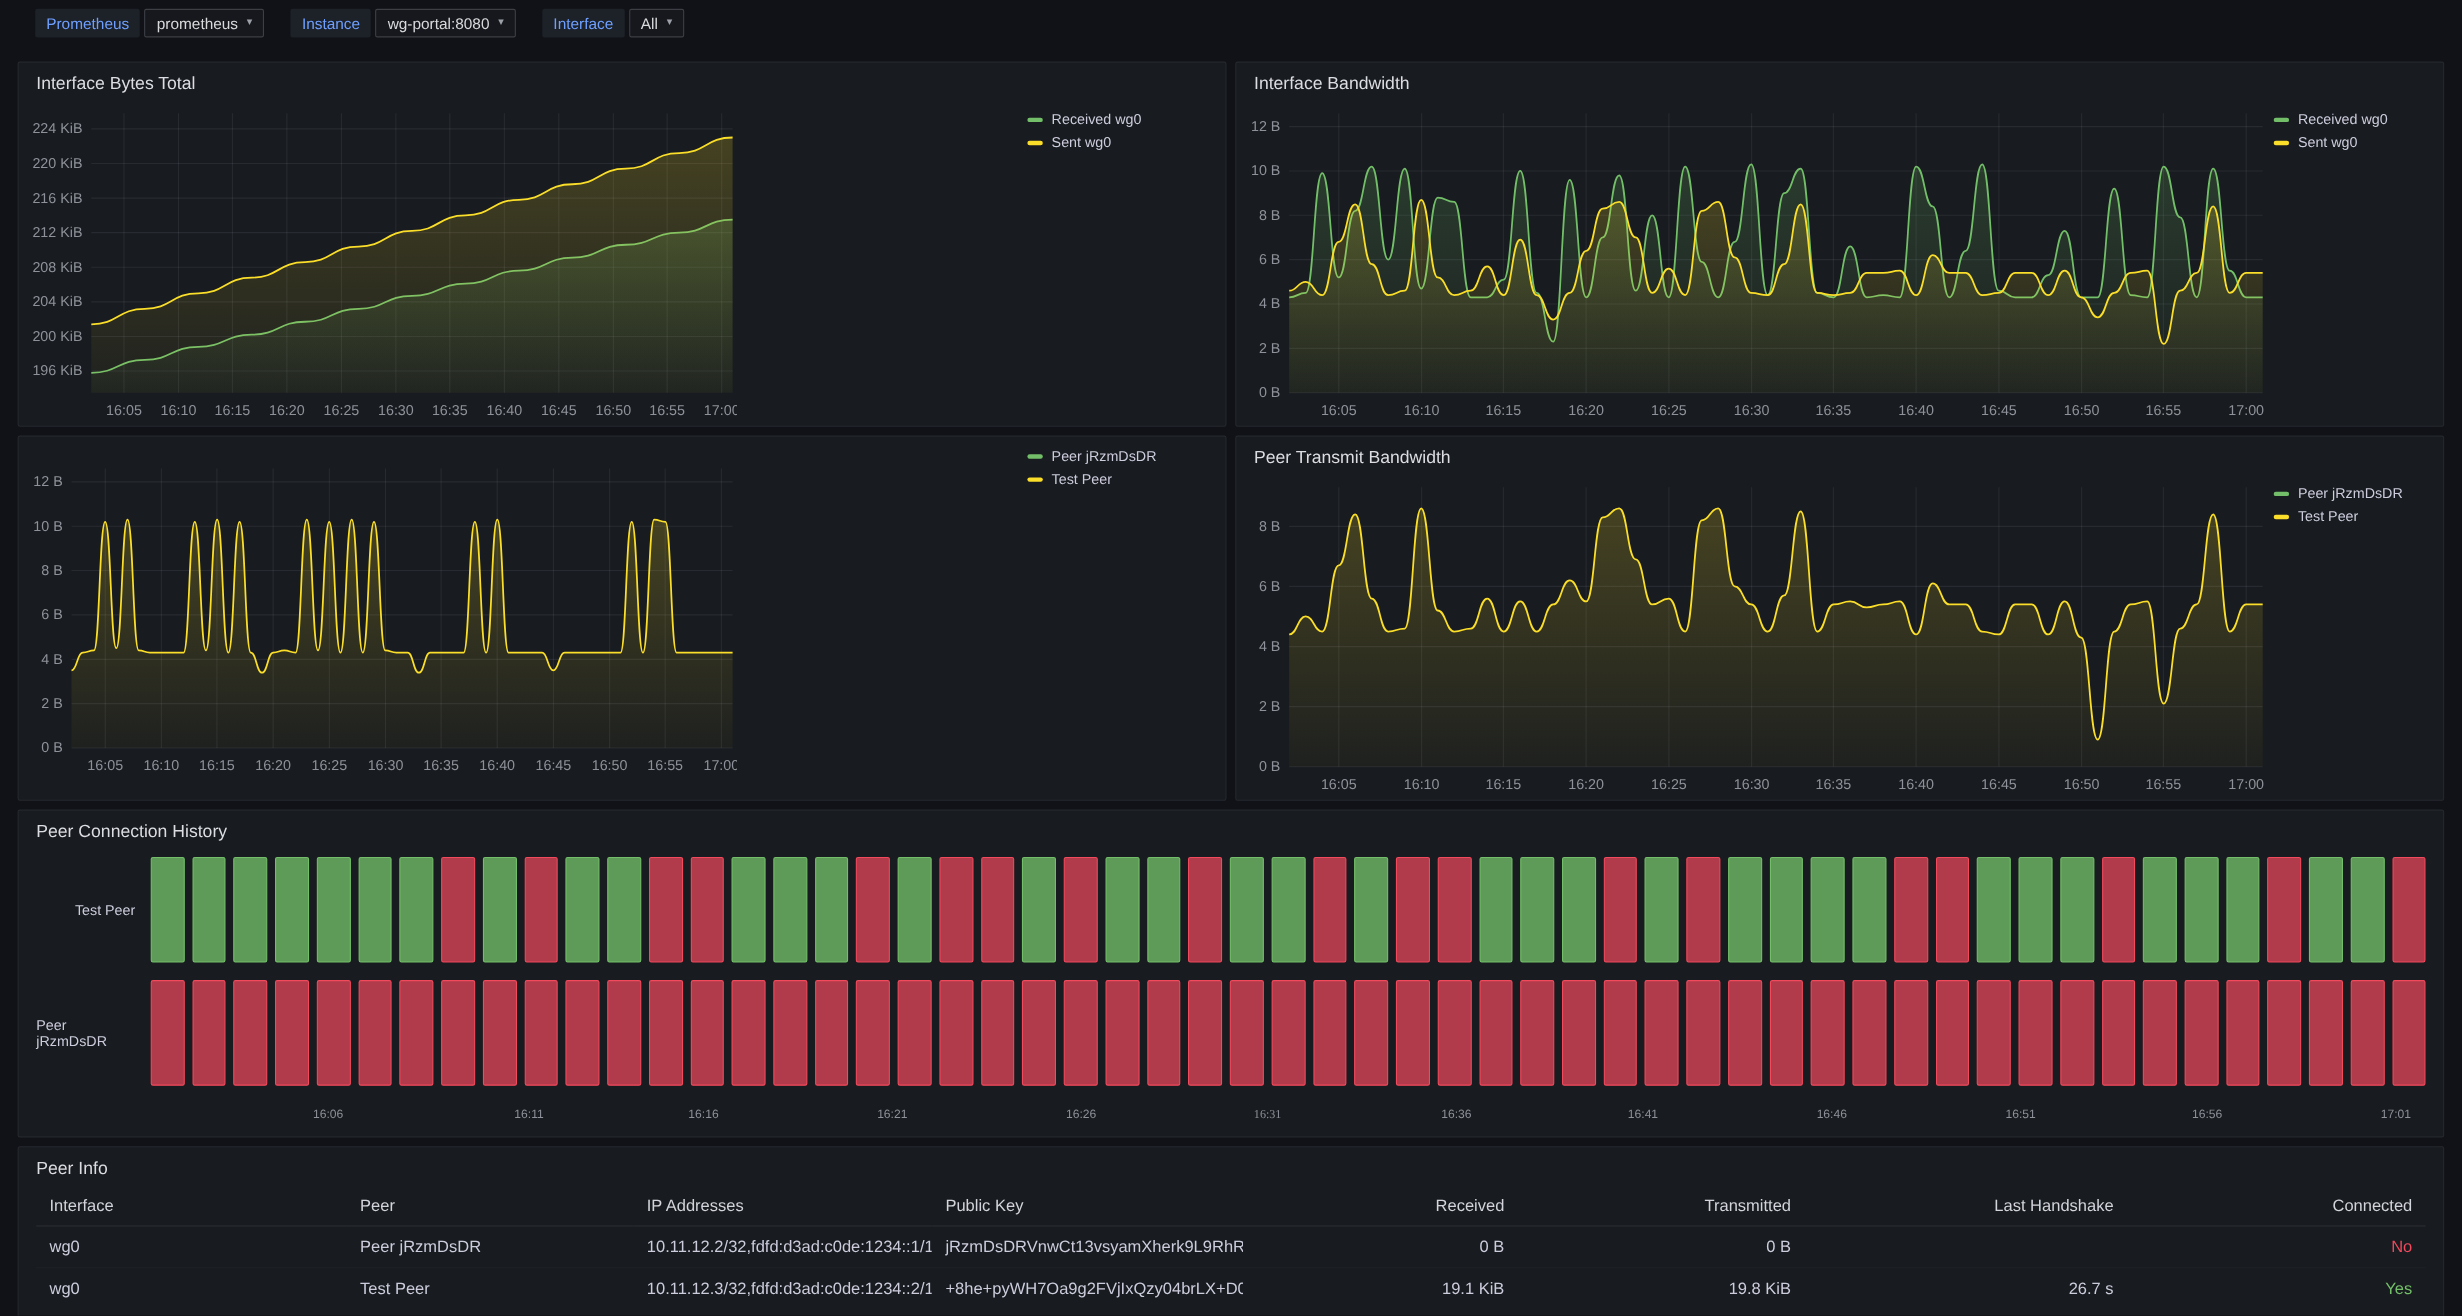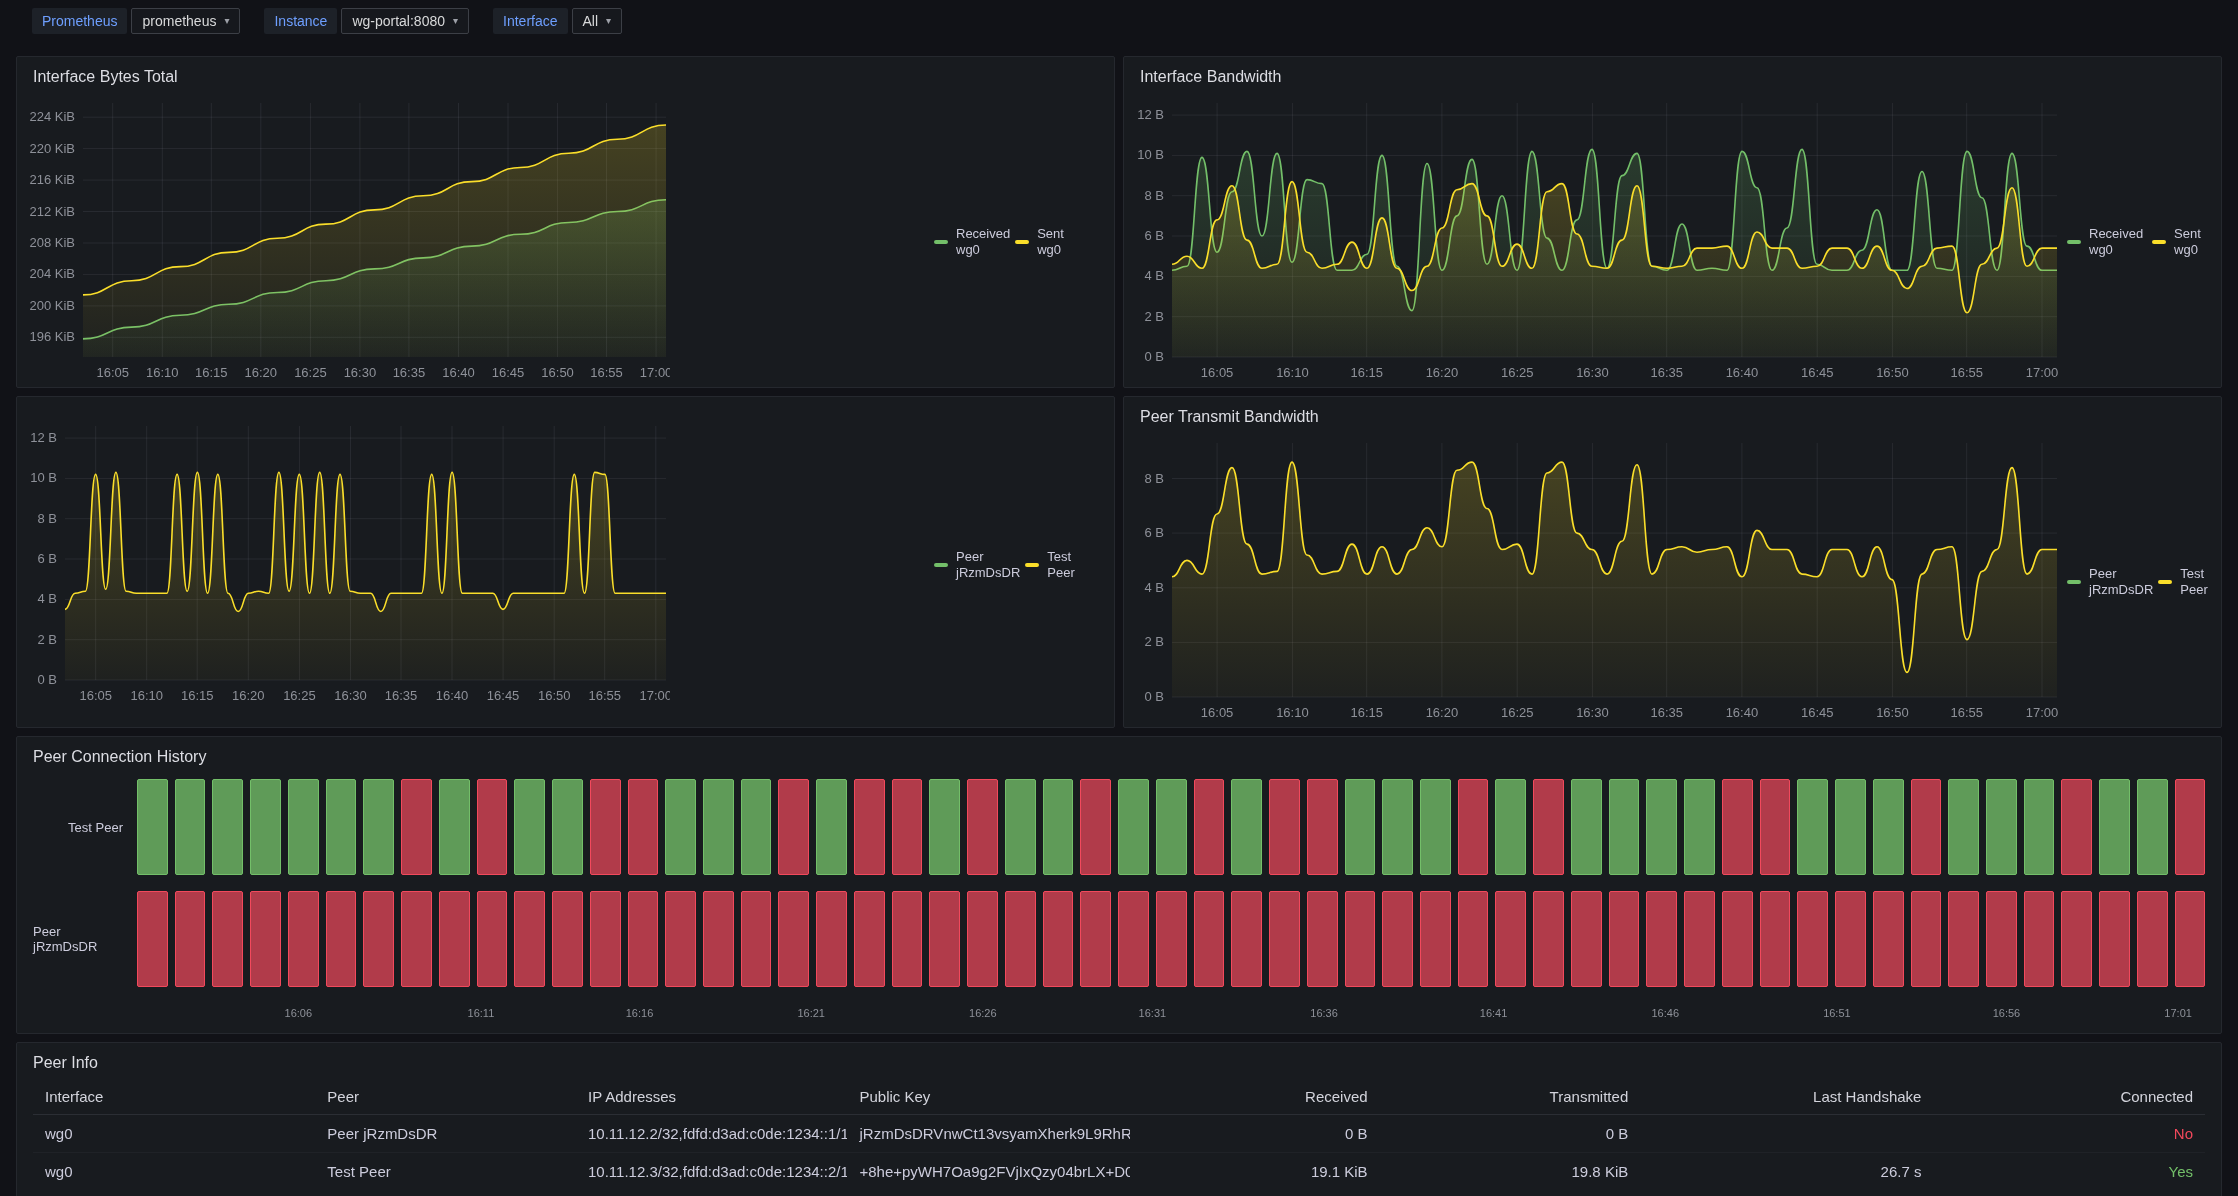--- a/index.html
+++ b/index.html
@@ -10,21 +10,21 @@
   .var-value{background:#16181d;border:1px solid #3c3f46;color:#d8d9da;font-size:14px;padding:4px 10px;border-radius:2px;display:flex;gap:8px;align-items:center;line-height:16px;cursor:pointer}
   .caret{font-size:10px;color:#9da0a8;line-height:16px}
   .grid{display:grid;grid-template-columns:1fr 1fr;grid-template-rows:332px 332px 298px 158px;gap:8px;padding:16px 16px}
   .panel{background:#181b1f;border:1px solid #25282e;border-radius:2px;display:flex;flex-direction:column;min-width:0;overflow:hidden}
   .panel.wide{grid-column:1/3}
   .panel-title{padding:10px 16px 4px;font-size:16px;color:#dcdde3;font-weight:500;line-height:20px;cursor:pointer}
   .panel-body{flex:1;display:flex;min-height:0;padding:2px 10px 4px 8px}
   .plot{position:relative;flex:1;min-width:0}
   .plot.narrow{flex:0 0 645px}
   .spacer{flex:1}
-  .legend{width:150px;padding:8px 0 0 6px;display:flex;flex-direction:row;gap:5px}
+  .legend{width:150px;padding:8px 0 0 6px;display:flex;flex-direction:column;gap:5px}
   .legend.inset{width:130px;margin-right:46px}
   .legend-item{display:flex;align-items:center;gap:8px;font-size:13px;color:#ccccdc;cursor:pointer;line-height:16px}
   .swatch{width:14px;height:4px;border-radius:2px;flex:none}
   .plot svg{display:block;width:100%;height:100%}
   .plot svg text{font-size:13px;fill:#8e9199}
   
   .tl-body{flex:1;display:flex;flex-direction:column;padding:8px 16px 4px}
   .tl-row{display:flex;align-items:stretch;height:96px;margin-bottom:16px}
   .tl-label{width:104px;display:flex;align-items:center;justify-content:flex-end;padding-right:14px;font-size:13px;color:#ccccdc;flex:none}
   .tl-bars{flex:1;display:flex;gap:7px;min-width:0}
@@ -467,21 +467,21 @@
             <div class="tl-bar down"></div>
             <div class="tl-bar down"></div>
           </div>
         </div>
         <div class="tl-axis">
           <span style="left: 7.8%;">16:06</span>
           <span style="left: 16.1%; margin-left: 11px;">16:11</span>
           <span style="left: 24.3%;">16:16</span>
           <span style="left: 32.6%;">16:21</span>
           <span style="left: 40.9%;">16:26</span>
-          <span style="left: 49.1%;">16:31</span>
+          <span style="left: 49.1%; font-family: Liberation Serif, serif;">16:31</span>
           <span style="left: 57.4%;">16:36</span>
           <span style="left: 65.6%;">16:41</span>
           <span style="left: 73.9%;">16:46</span>
           <span style="left: 82.2%;">16:51</span>
           <span style="left: 90.4%;">16:56</span>
           <span style="left: 98.7%;">17:01</span>
         </div>
       </div>
   </section>
 

